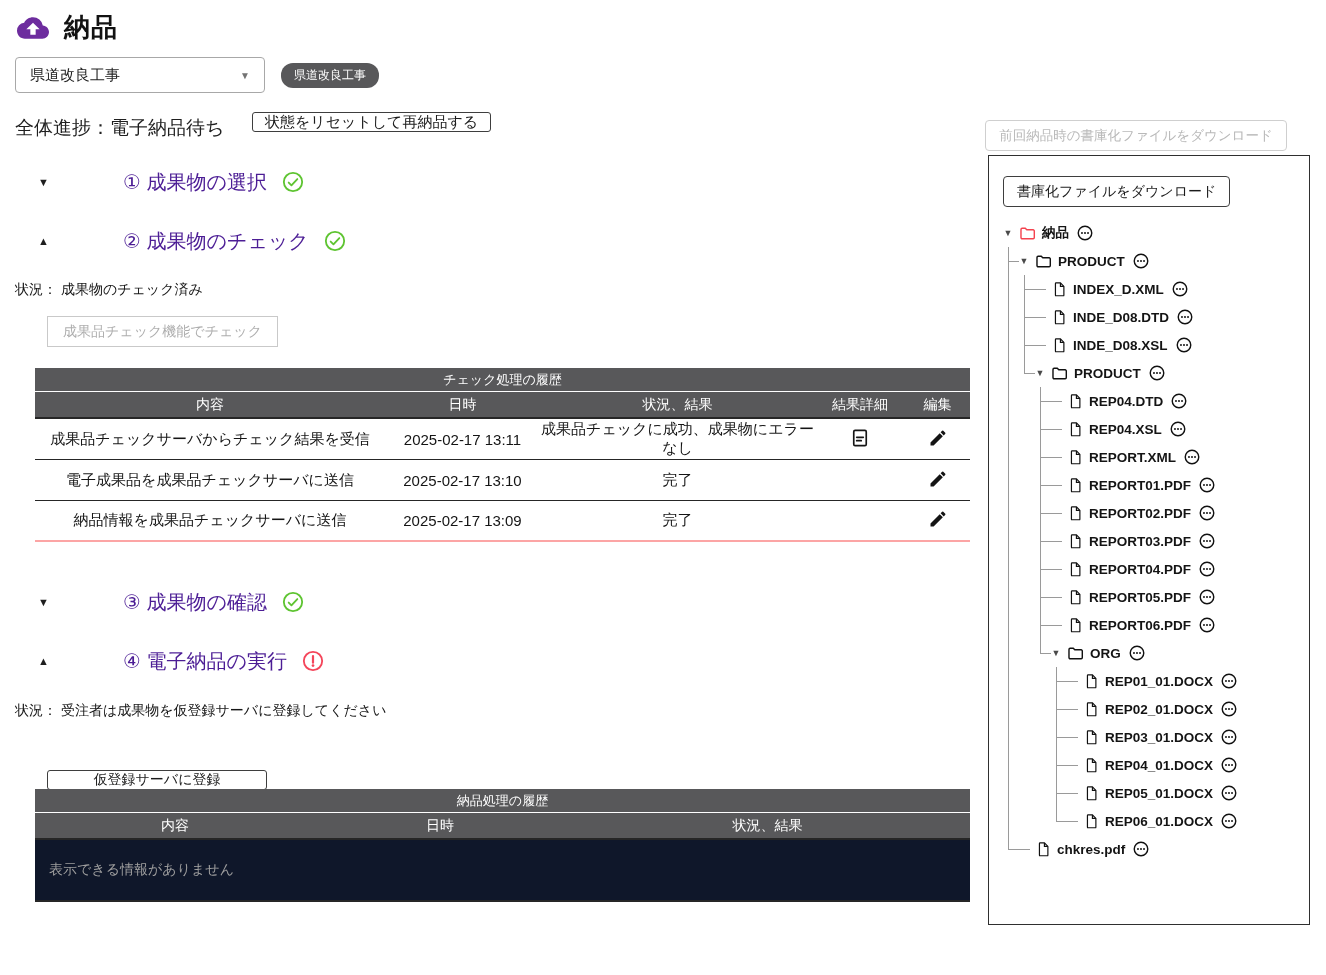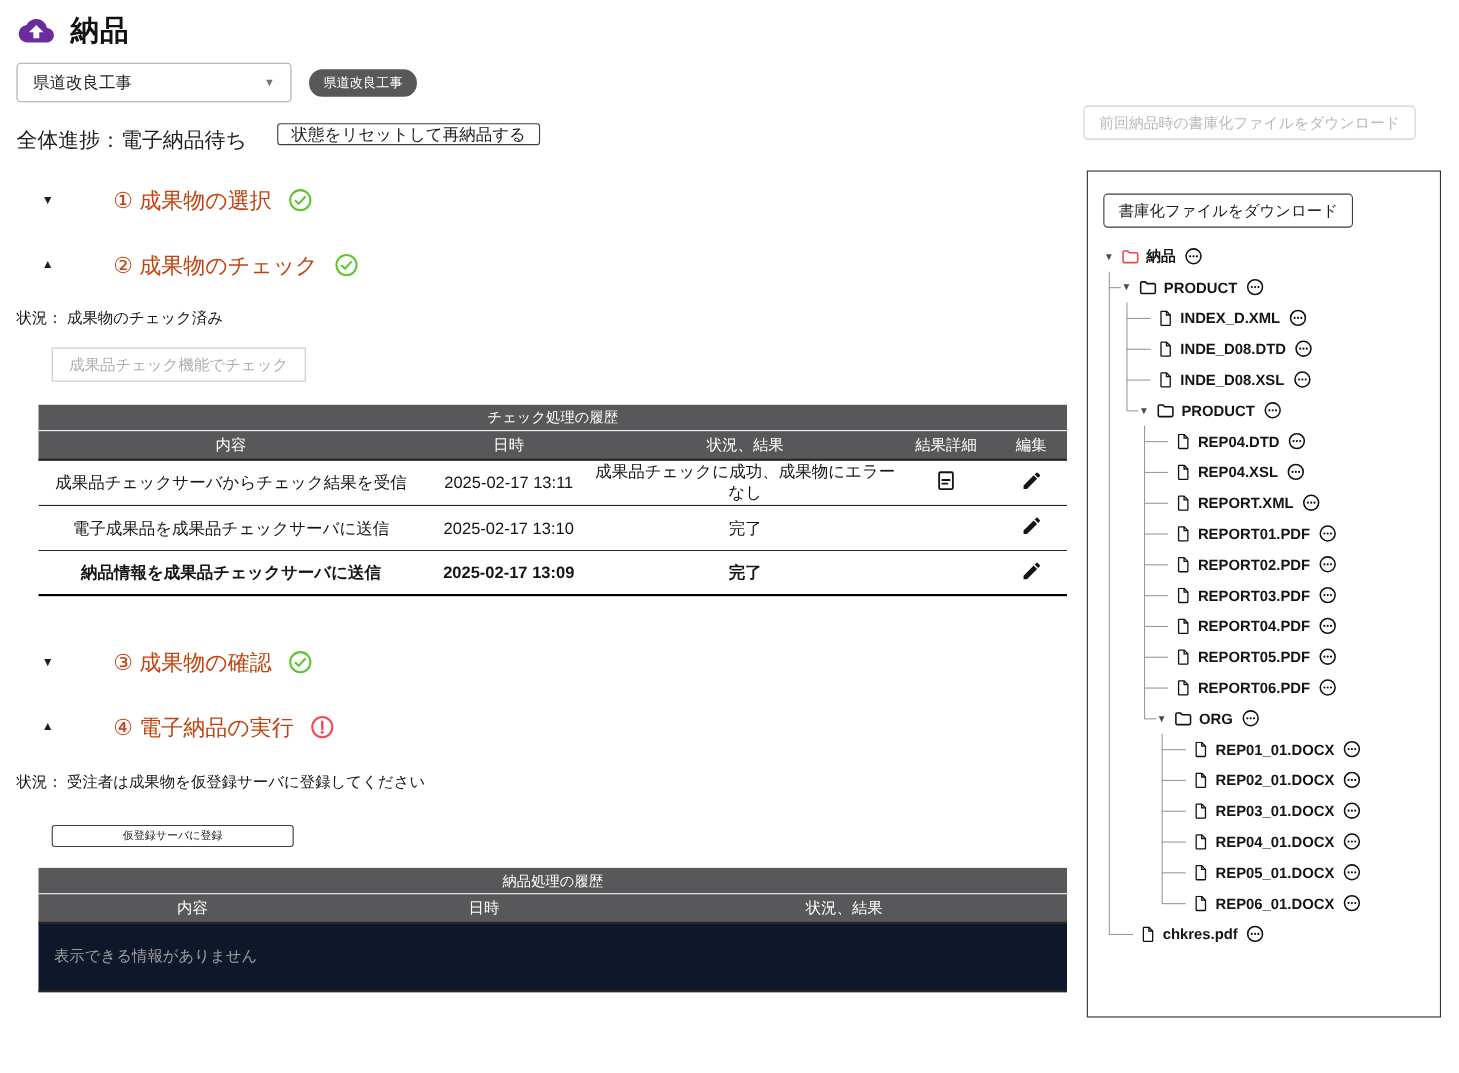--- a/index.html
+++ b/index.html
@@ -23,47 +23,47 @@
   
   .progress-label { position:absolute; left:15px; top:115px; font-size:19px; color:#1f1f1f; }
   .btn { background:#fff; border:1px solid #3e3e3e; border-radius:3px; font-size:15px; color:#1b1b1b;
          display:inline-flex; align-items:center; justify-content:center; cursor:pointer;
          font-family:inherit; }
   .btn-reset { position:absolute; left:252px; top:112px; height:20px; padding:0 12px; }
 
   
   .step { position:absolute; left:38px; display:flex; align-items:center; height:28px; }
   .step .caret { width:14px; font-size:11px; color:#1e1e1e; cursor:pointer; }
-  .step .slabel { margin-left:51px; font-size:20px; color:#c2410c; }
+  .step .slabel { margin-left:71px; font-size:20px; color:#4c1d95; }
   .step .sicon { width:22px; height:22px; margin-left:15px; }
   .status-text { position:absolute; left:15px; font-size:14px; color:#161616; }
 
   .btn-check { position:absolute; left:47px; top:316px; height:31px; padding:0 15px; border-radius:0;
                border:1px solid #c9c9c9; color:#aeaeae; font-size:14px; cursor:default; }
-  .btn-register { position:absolute; left:47px; top:750px; width:220px; height:20px; font-size:10px; }
+  .btn-register { position:absolute; left:47px; top:770px; width:220px; height:20px; font-size:14px; }
 
   
   .htable { position:absolute; left:35px; width:935px; }
   .t-title { height:24px; line-height:24px; background:#58585a; color:#fff; font-size:13px;
              text-align:center; border-bottom:1px solid #fff; }
   .t-head { display:flex; align-items:center; background:#58585a; height:27px; border-bottom:2px solid #262626; }
   .t-head .th { color:#fff; font-size:14px; text-align:center; }
   .t-row { display:flex; align-items:center; height:41px; background:#fff; border-bottom:1px solid #262626;
            font-size:15px; color:#141414; }
-  .t-row.last { border-bottom:2px solid #000000;font-weight:bold; }
+  .t-row.last { border-bottom:2px solid #fca5a5; }
   .cell { text-align:center; }
   #check-table .c1 { width:350px; } #check-table .c2 { width:155px; } #check-table .c3 { width:275px; }
   #check-table .c4 { width:90px; }  #check-table .c5 { width:65px; }
   #delivery-table .d1 { width:280px; } #delivery-table .d2 { width:250px; } #delivery-table .d3 { width:405px; }
   .t-empty { height:62px; background:#0f172a; color:#9e9e9e; font-size:14px; display:flex;
              align-items:center; padding-left:14px; border-bottom:2px solid #262626; }
   .cell-icon { width:20px; height:20px; cursor:pointer; }
 
   
-  .btn-prev { position:absolute; left:985px; top:96px; width:302px; height:31px; border-radius:4px;
+  .btn-prev { position:absolute; left:985px; top:120px; width:302px; height:31px; border-radius:4px;
               border:1px solid #cfcfcf; color:#b9b9b9; font-size:13.5px; background:#fff; cursor:default;
               display:flex; align-items:center; justify-content:center; }
   .panel { position:absolute; left:988px; top:155px; width:322px; height:770px; border:1px solid #2f2f2f;
            background:#fff; padding:20px 14px 0 14px; }
   .btn-download { height:31px; padding:0 13px; border-radius:4px; font-size:14px; }
 
   
   .tree { margin-top:12px; font-size:13.5px; font-weight:bold; color:#141414; }
   .tree ul { list-style:none; }
   .tree .kids { position:relative; padding-left:16px; }

